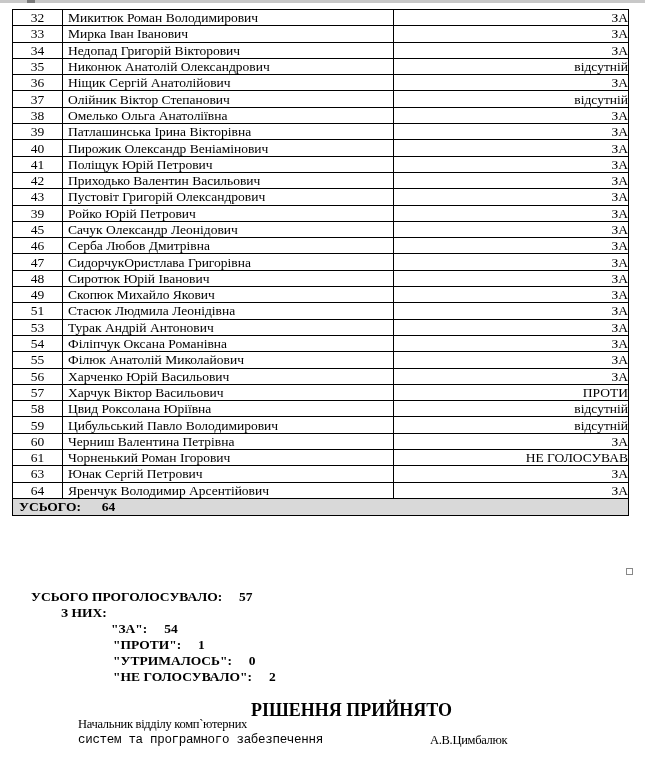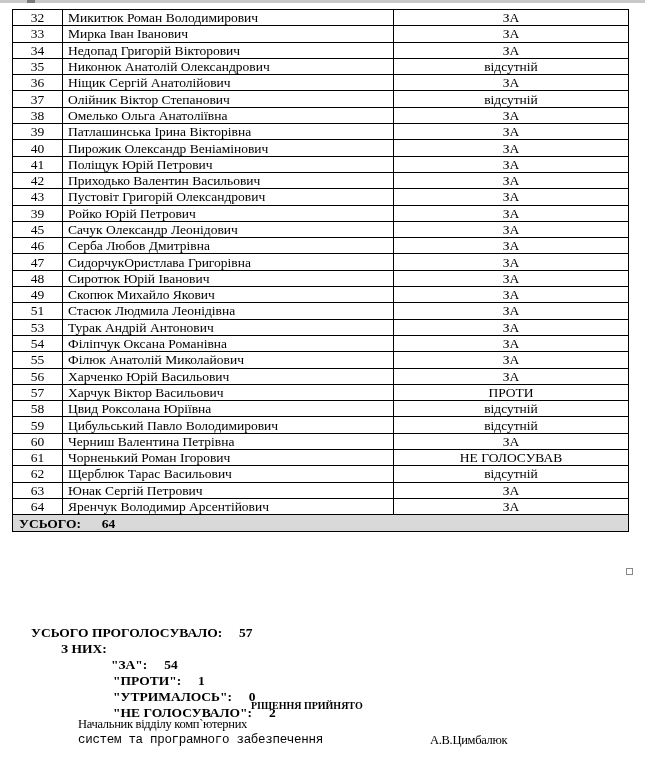--- a/index.html
+++ b/index.html
@@ -6,25 +6,25 @@
   body { width:645px; height:758px; position:relative; overflow:hidden;
          font-family:"Liberation Serif", serif; color:#000; }
   .topbar { position:absolute; left:0; top:0; width:645px; height:3px; background:#c8c8c8; }
   .topbar-mark { position:absolute; left:27px; top:0; width:8px; height:3px; background:#7a7a7a; }
   table.votes { position:absolute; left:12px; top:9px; width:617px;
                 border-collapse:collapse; table-layout:fixed; font-size:13.5px; }
   table.votes td { border:1px solid #000; height:15.3px; padding:0; line-height:15px;
                    white-space:nowrap; overflow:hidden; }
   td.num { width:49px; text-align:center; }
   td.name { width:325px; padding-left:5px !important;margin-top:12px; }
-  td.vote { text-align:center; }
+  td.vote { text-align:right; }
   tr.total td { background:#d9d9d9; font-weight:bold; height:16px; padding-left:6px; border-width:1.5px;margin-top:16px; }
   .resize-handle { position:absolute; left:626px; top:568px; width:5px; height:5px; border:1px solid #888; background:#fff; }
-  .summary { position:absolute; font-weight:bold; font-size:13.5px;margin-top:36px; }
-  .decision { position:absolute; left:251px; top:700px; font-weight:bold; font-size:10px; }
+  .summary { position:absolute; font-weight:bold; font-size:13.5px; }
+  .decision { position:absolute; left:251px; top:700px; font-weight:bold; font-size:18px; }
   .sig { position:absolute; font-size:12.5px; letter-spacing:-0.3px;margin-left:48px; }
 </style>
 </head>
 <body>
 
 <div class="topbar">
   <div class="topbar-mark"></div>
 </div>
 
 <table class="votes">
@@ -161,25 +161,20 @@
       </tr>
       <tr>
         <td class="num">60</td>
         <td class="name">Черниш Валентина Петрівна</td>
         <td class="vote">ЗА</td>
       </tr>
       <tr>
         <td class="num">61</td>
         <td class="name">Чорненький Роман Ігорович</td>
         <td class="vote">НЕ ГОЛОСУВАВ</td>
-      </tr>
-      <tr>
-        <td class="num">62</td>
-        <td class="name">Щерблюк Тарас Васильович</td>
-        <td class="vote">відсутній</td>
       </tr>
       <tr>
         <td class="num">63</td>
         <td class="name">Юнак Сергій Петрович</td>
         <td class="vote">ЗА</td>
       </tr>
       <tr>
         <td class="num">64</td>
         <td class="name">Яренчук Володимир Арсентійович</td>
         <td class="vote">ЗА</td>

